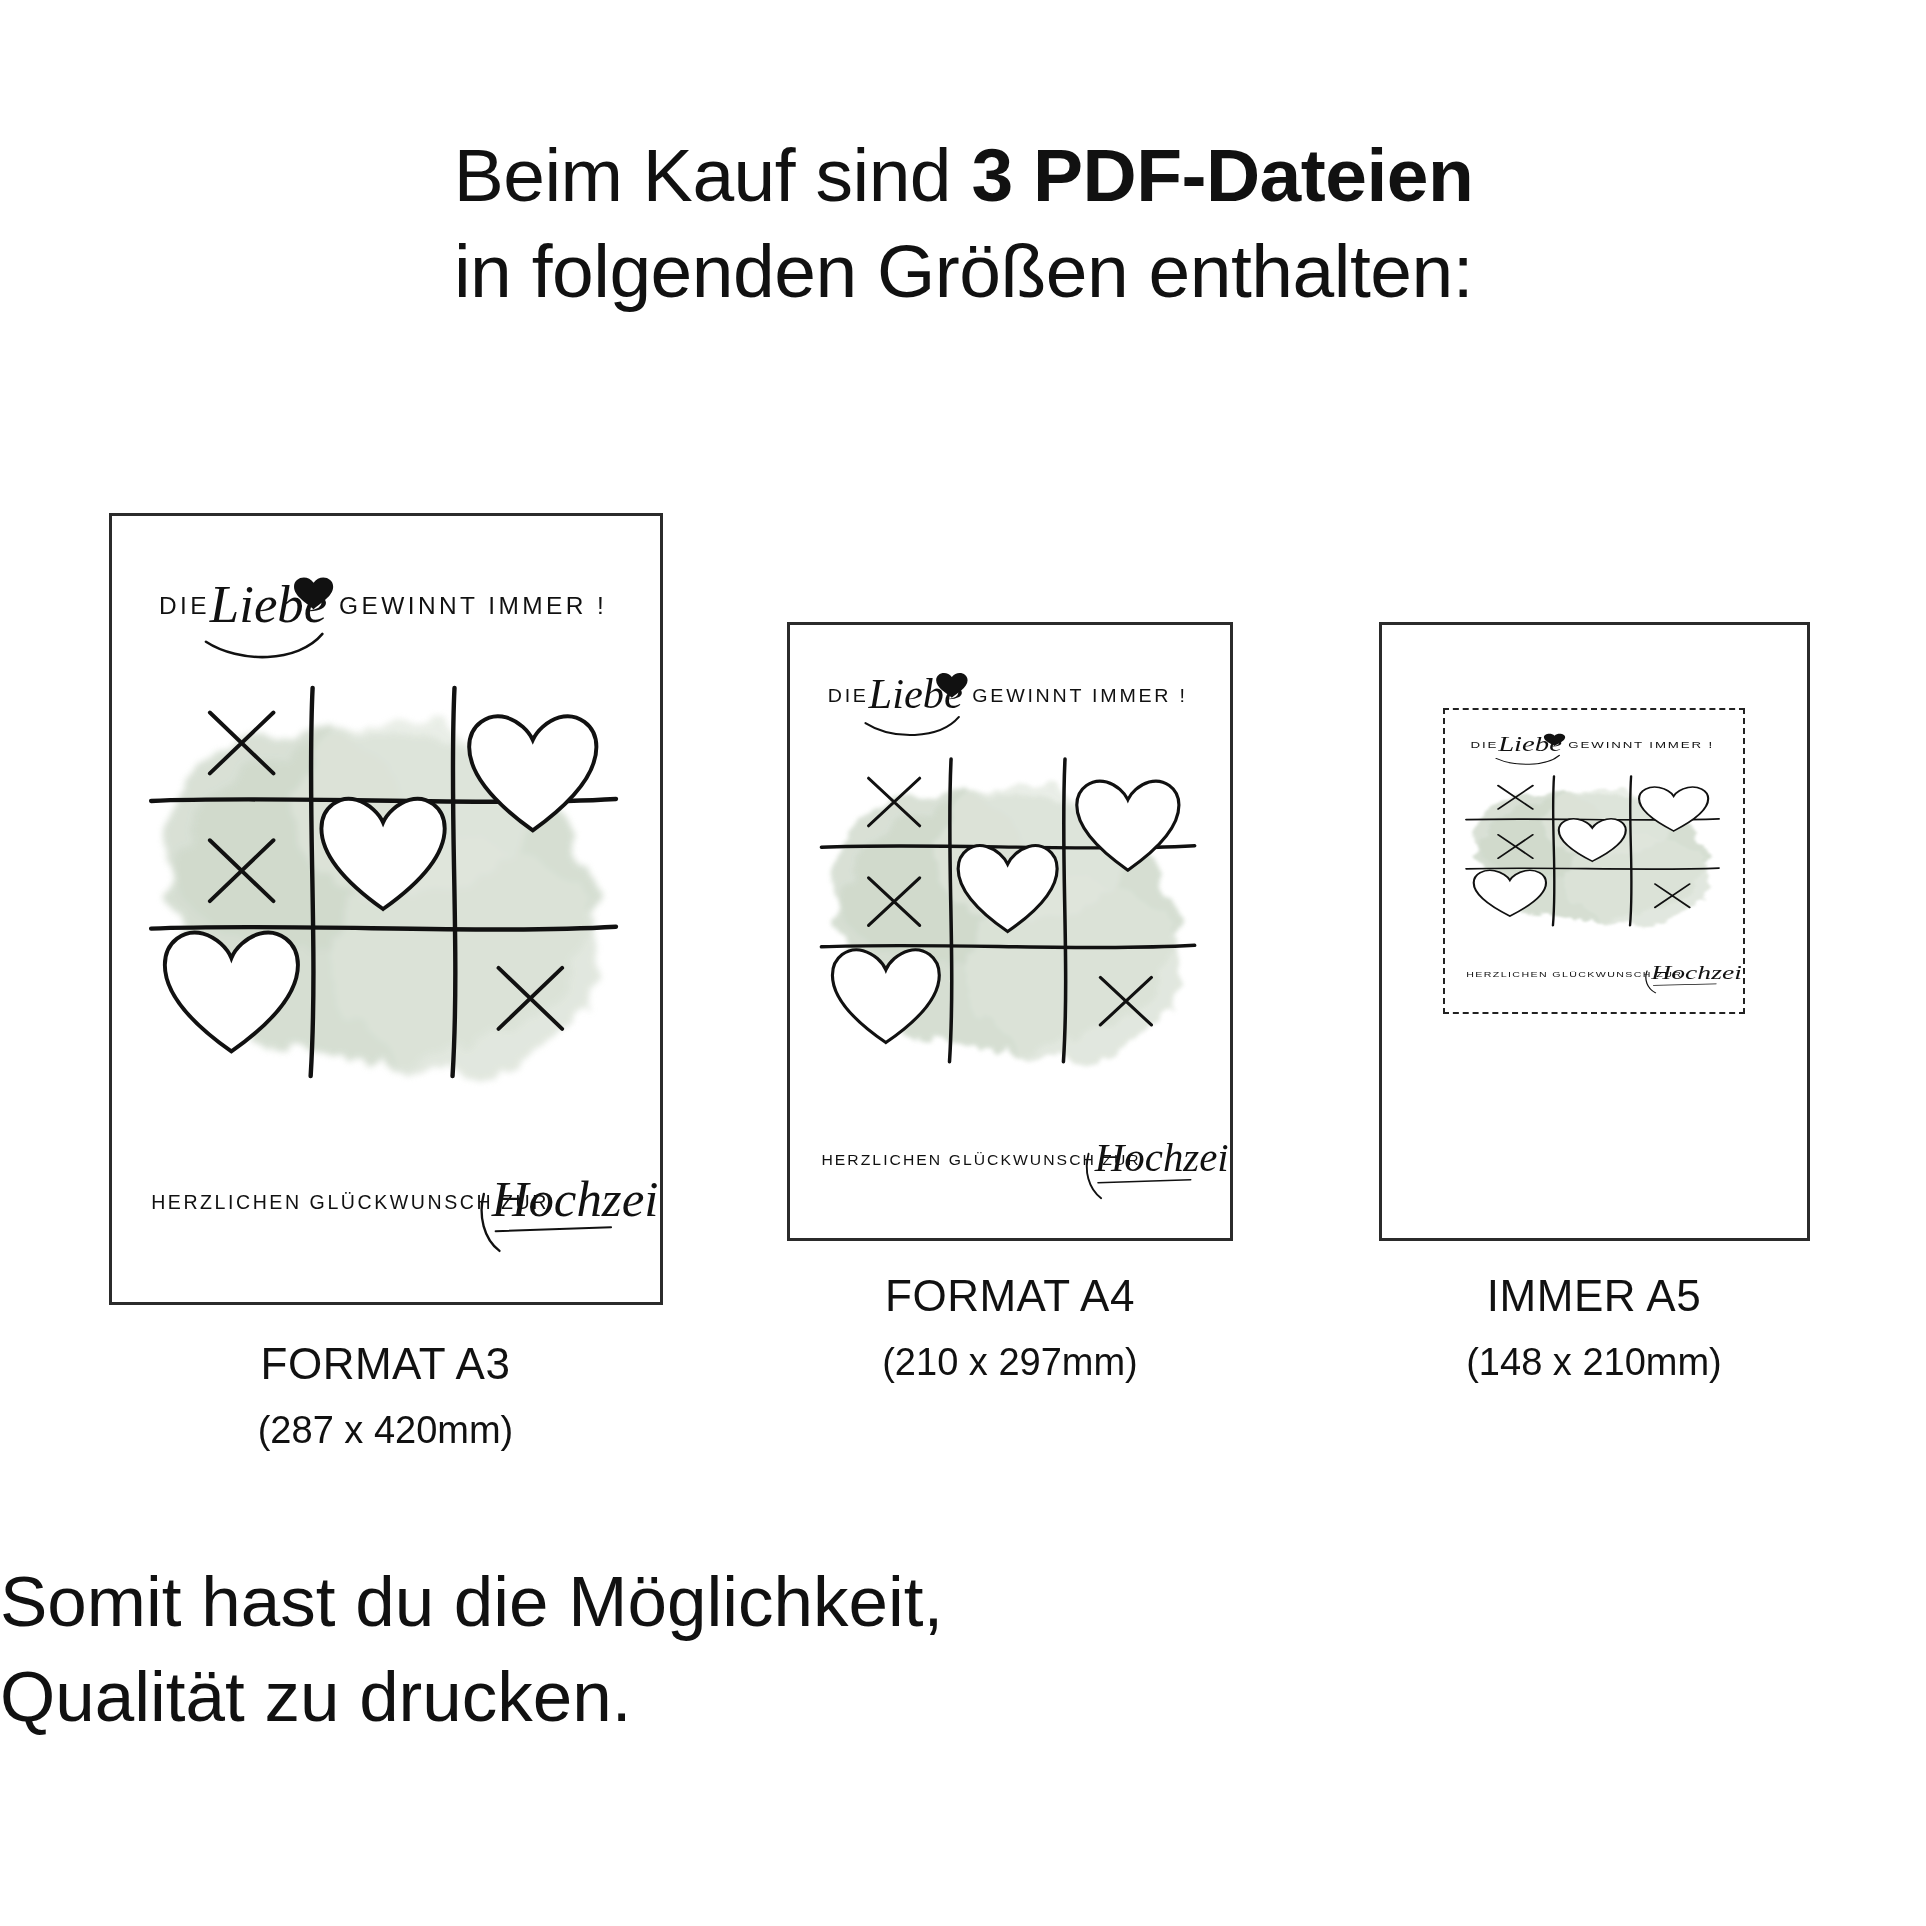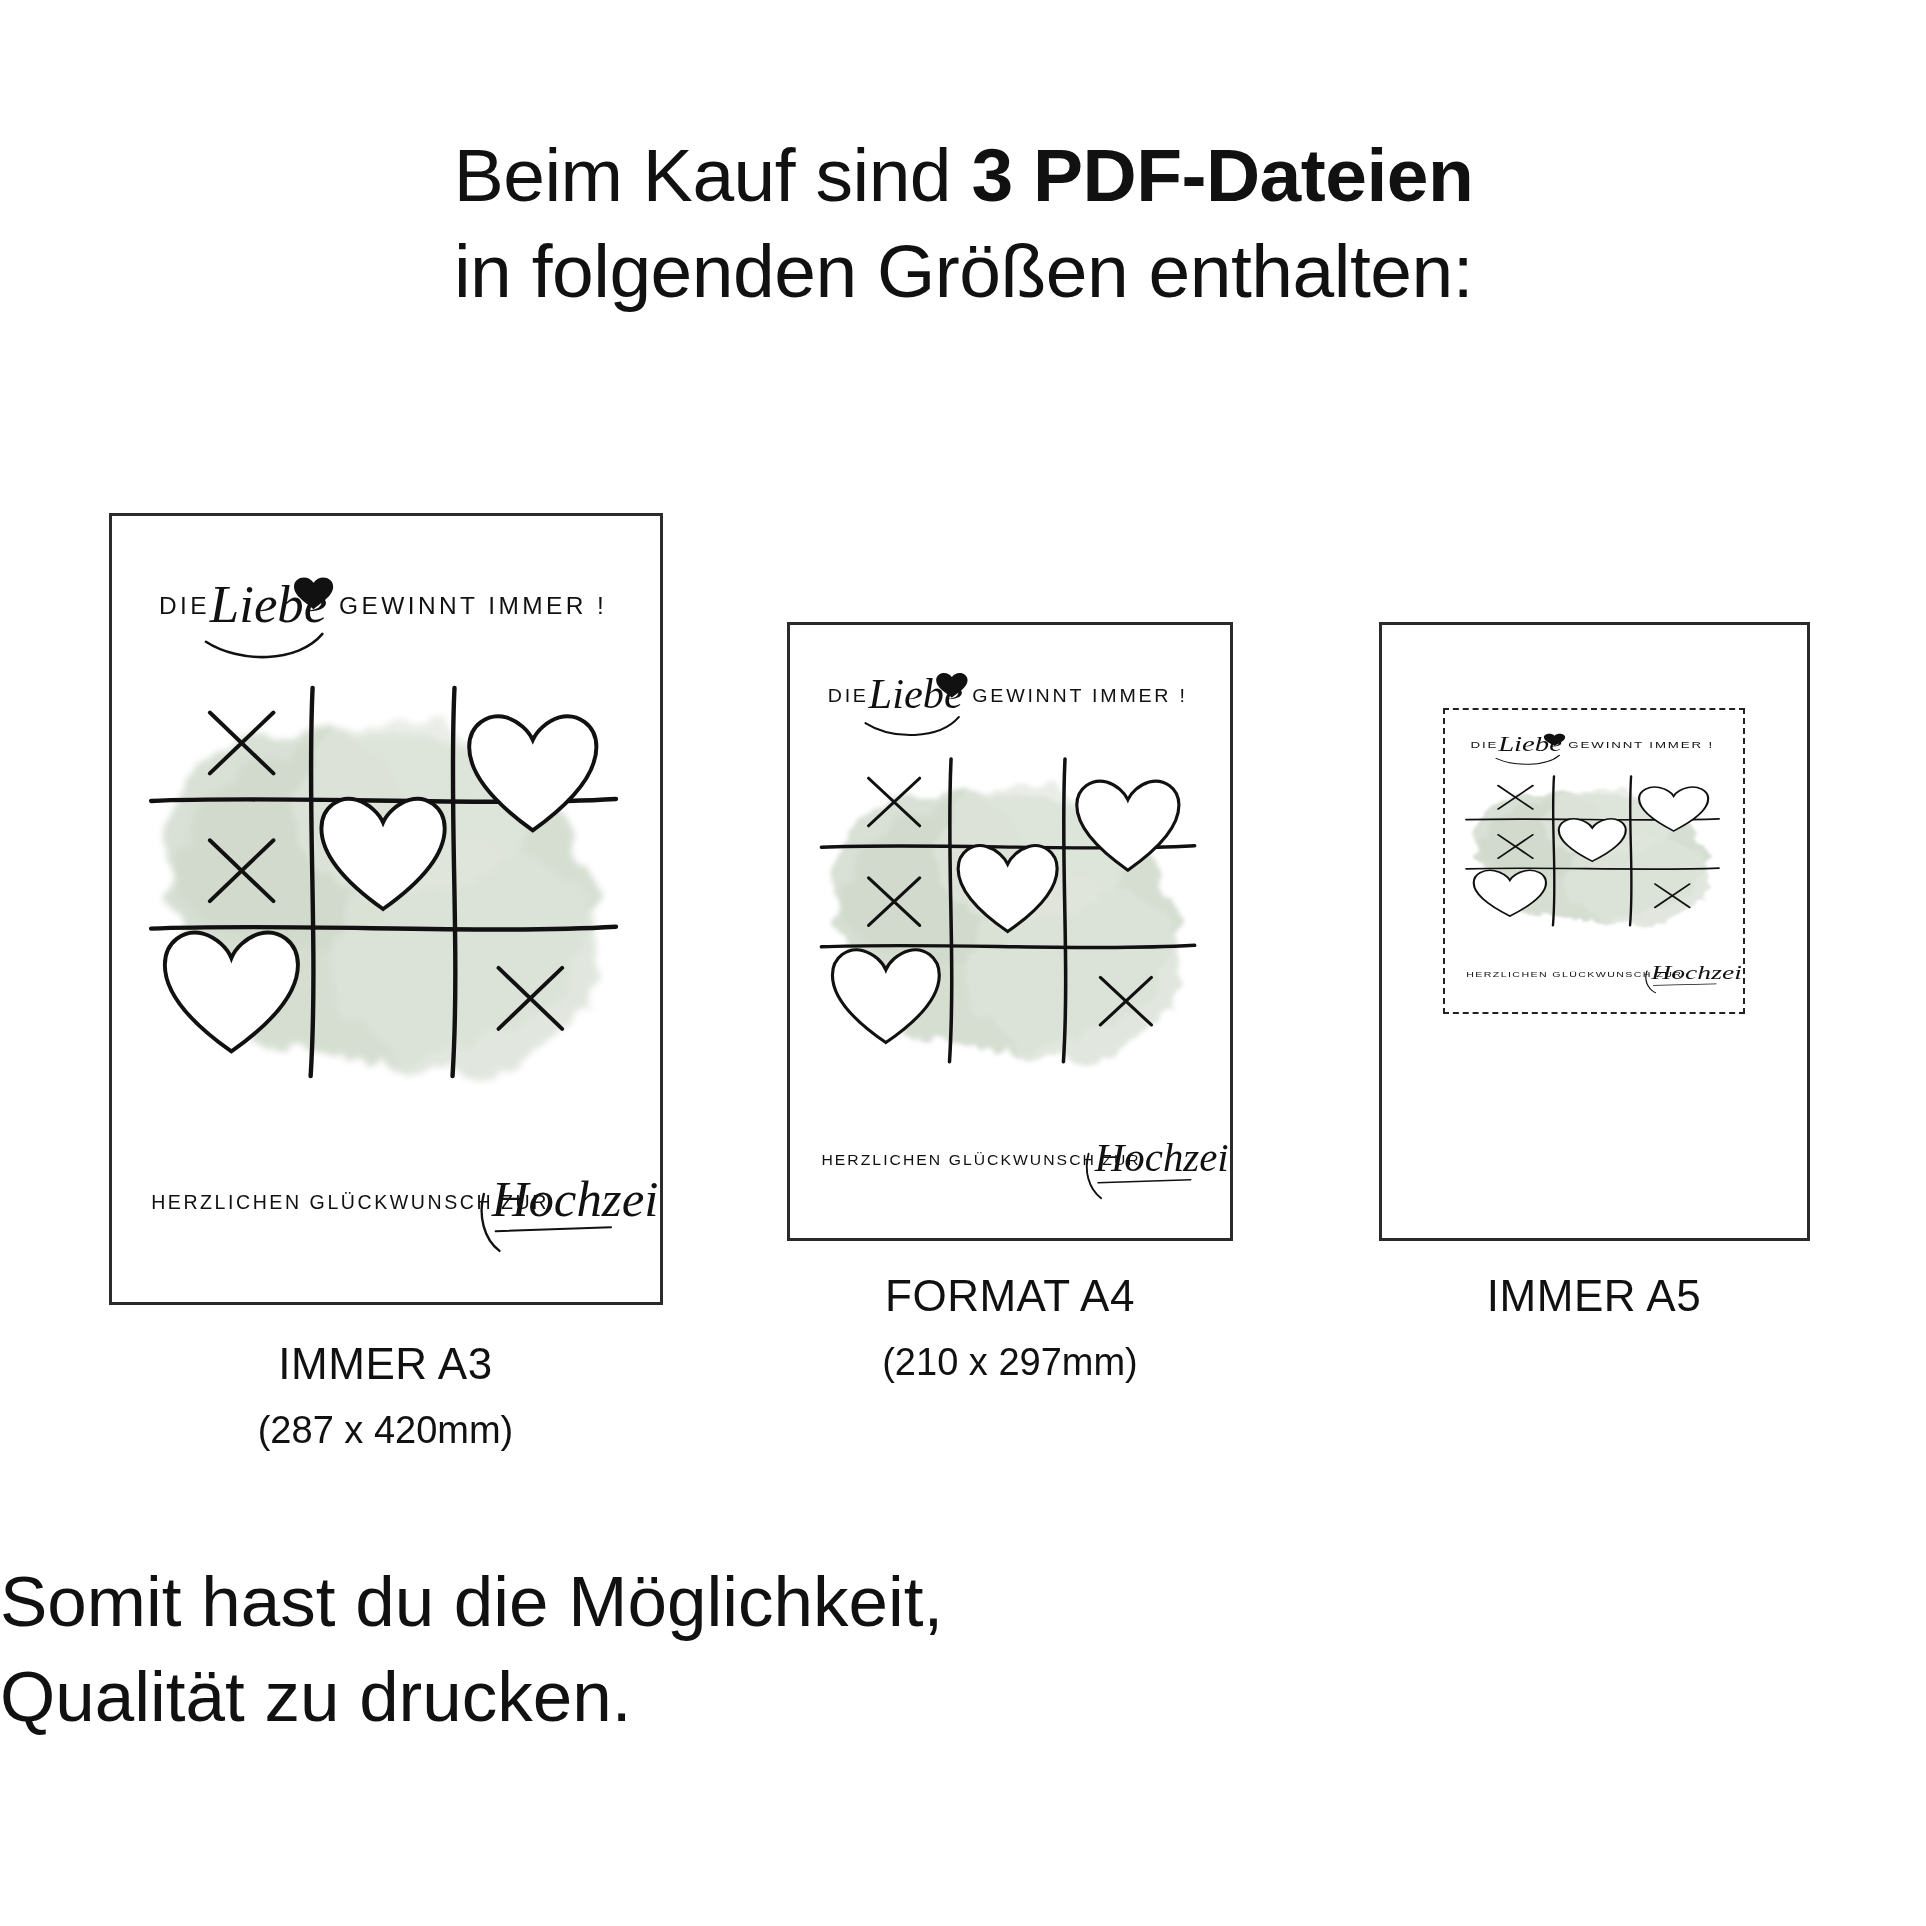--- a/index.html
+++ b/index.html
@@ -173,21 +173,21 @@
 
           <path d="M395 460 L 460 522 M460 460 L 395 522" stroke="#111" stroke-width="4" stroke-linecap="round" fill="none"></path>
 
           <text x="40" y="705" font-family="'Liberation Sans', sans-serif" font-size="20" letter-spacing="2.6" fill="#111">HERZLICHEN GLÜCKWUNSCH ZUR</text>
           <text x="388" y="712" font-family="'Liberation Serif', serif" font-style="italic" font-size="52" fill="#111">Hochzeit</text>
           <path d="M380 690 C 374 712, 380 736, 396 748" stroke="#111" stroke-width="2.4" fill="none" stroke-linecap="round"></path>
           <path d="M392 728 L 510 724" stroke="#111" stroke-width="2" fill="none" stroke-linecap="round"></path>
         </svg>
       </div>
     </div>
-    <div class="cap-title">IMMER A3</div>
+    <div class="cap-title">FORMAT A3</div>
     <div class="cap-sub">(287 x 420mm)</div>
   </div>
 
   <div class="poster-block" id="block-a4">
     <div class="frame">
       <div class="art">
         <svg viewBox="0 0 560 800" preserveAspectRatio="none" aria-hidden="true">
           <defs>
             <filter id="blobA4" x="-20%" y="-20%" width="140%" height="140%">
               <feTurbulence type="fractalNoise" baseFrequency="0.025" numOctaves="3" seed="7" result="n"></feTurbulence>
@@ -270,20 +270,21 @@
 
             <text x="40" y="705" font-family="'Liberation Sans', sans-serif" font-size="20" letter-spacing="2.6" fill="#111">HERZLICHEN GLÜCKWUNSCH ZUR</text>
             <text x="388" y="712" font-family="'Liberation Serif', serif" font-style="italic" font-size="52" fill="#111">Hochzeit</text>
             <path d="M380 690 C 374 712, 380 736, 396 748" stroke="#111" stroke-width="2.4" fill="none" stroke-linecap="round"></path>
             <path d="M392 728 L 510 724" stroke="#111" stroke-width="2" fill="none" stroke-linecap="round"></path>
           </svg>
         </div>
       </div>
     </div>
     <div class="cap-title">IMMER A5</div>
+    <div class="cap-sub">(148 x 210mm)</div>
   </div>
 
 </div>
 
 <div class="footer">
   <div class="line">Somit hast du die Möglichkeit,</div>
   <div class="line">Qualität zu drucken.</div>
 </div>
 
 

